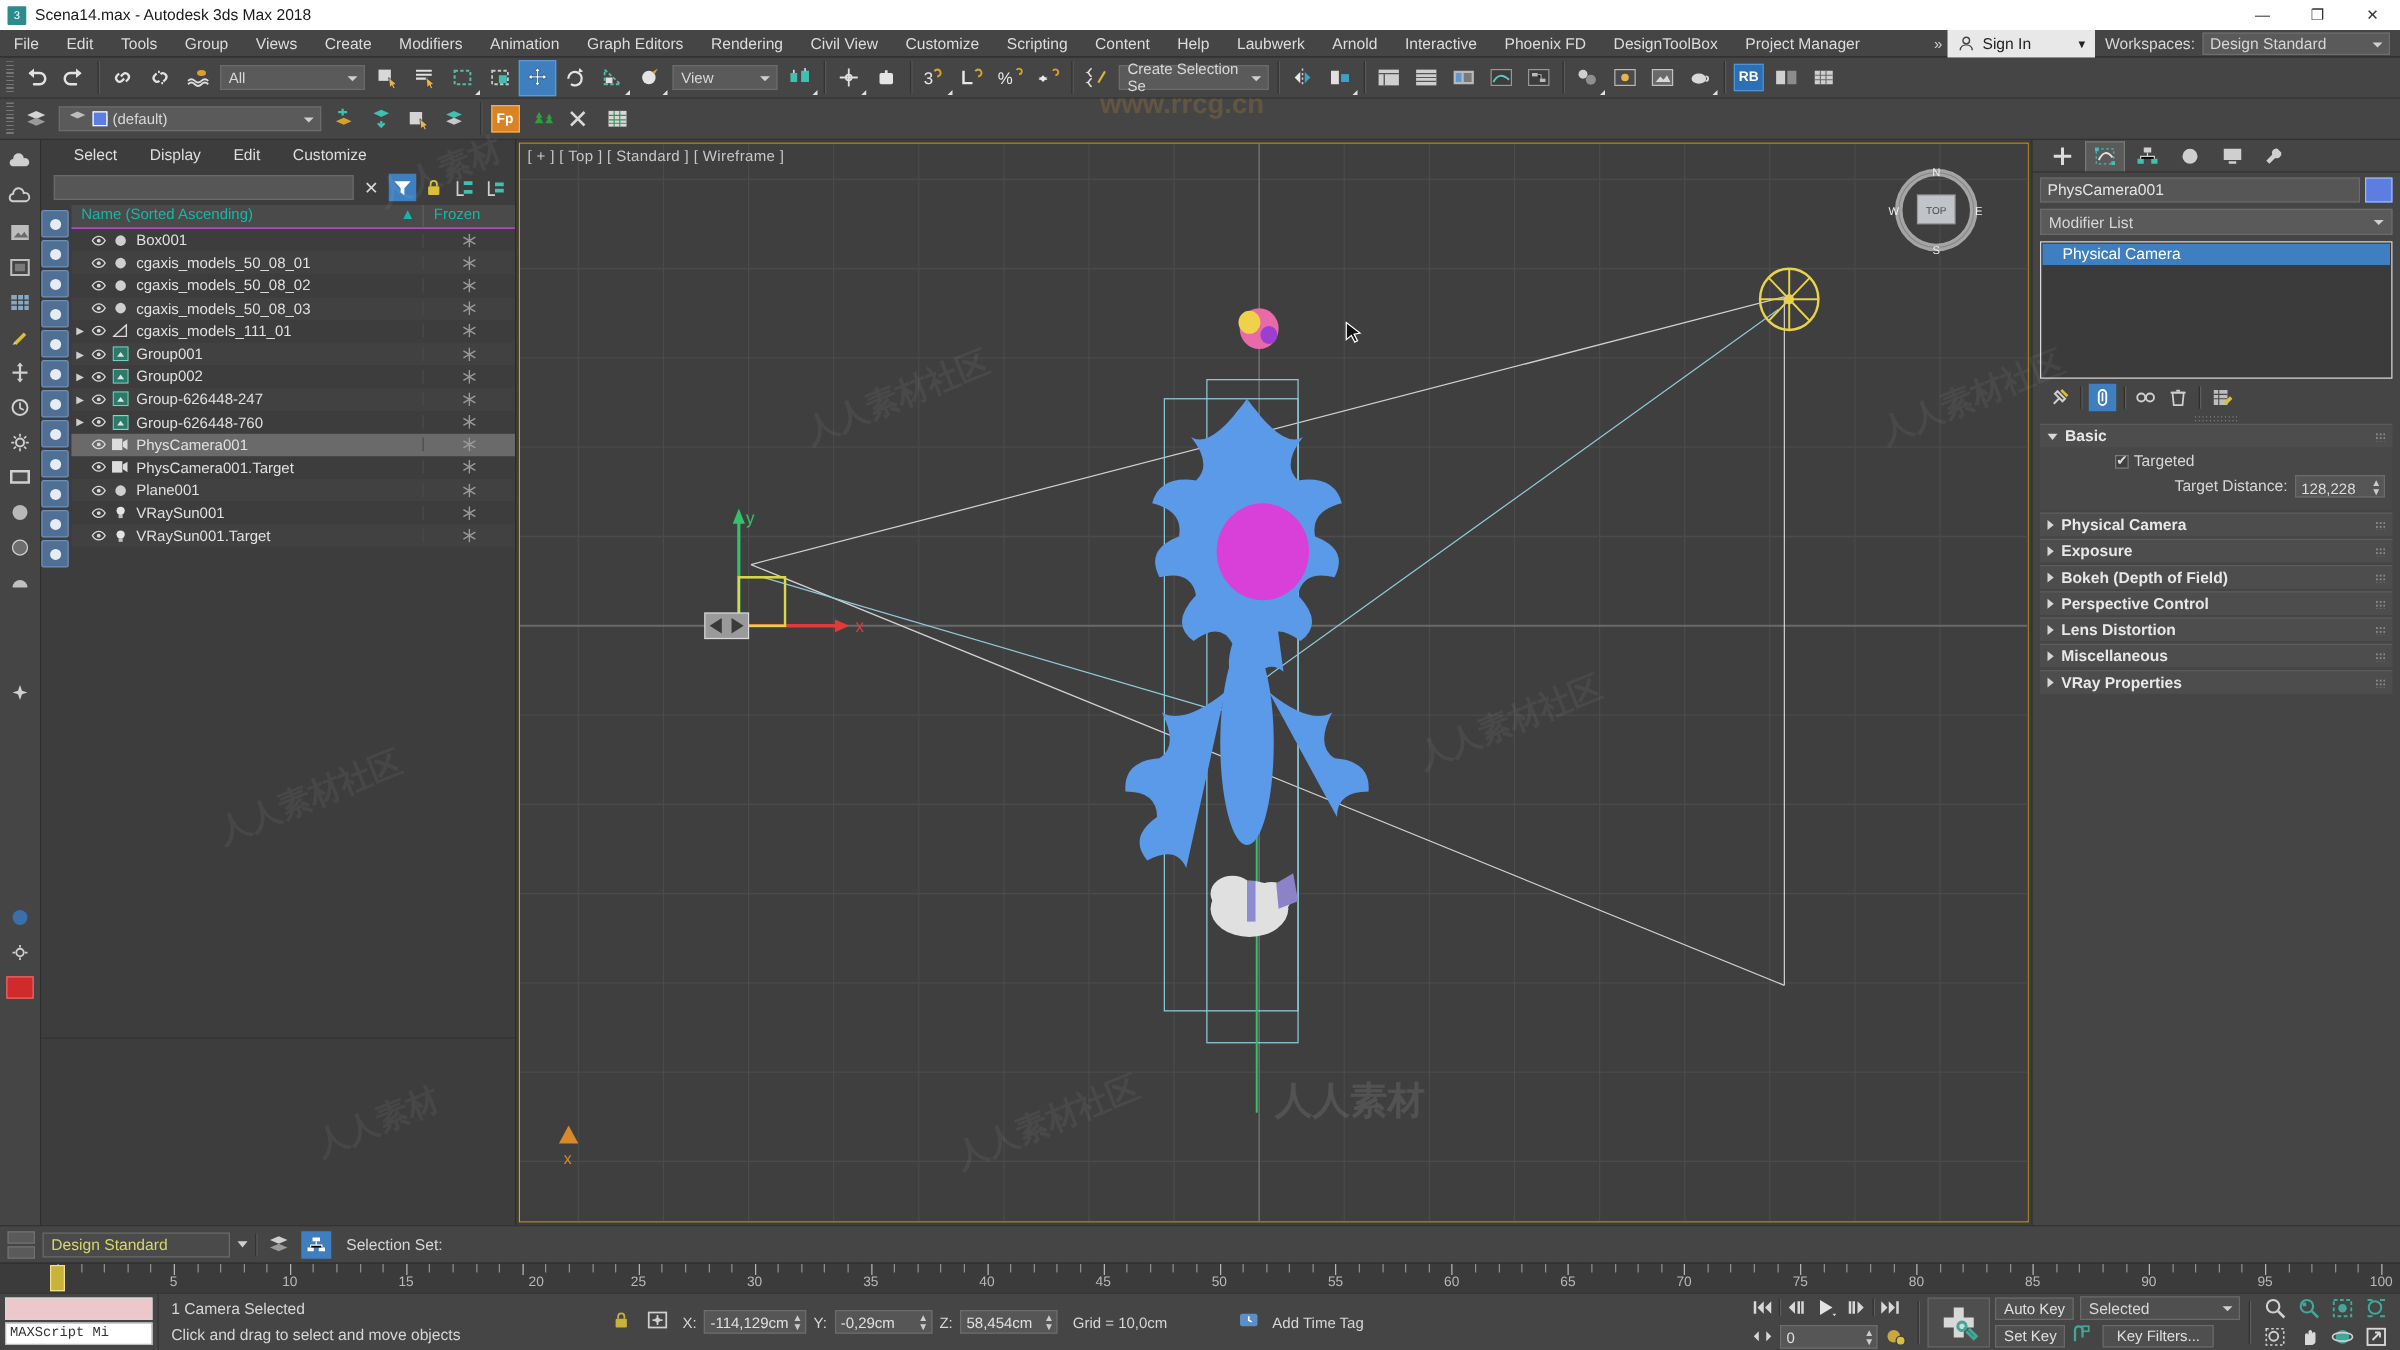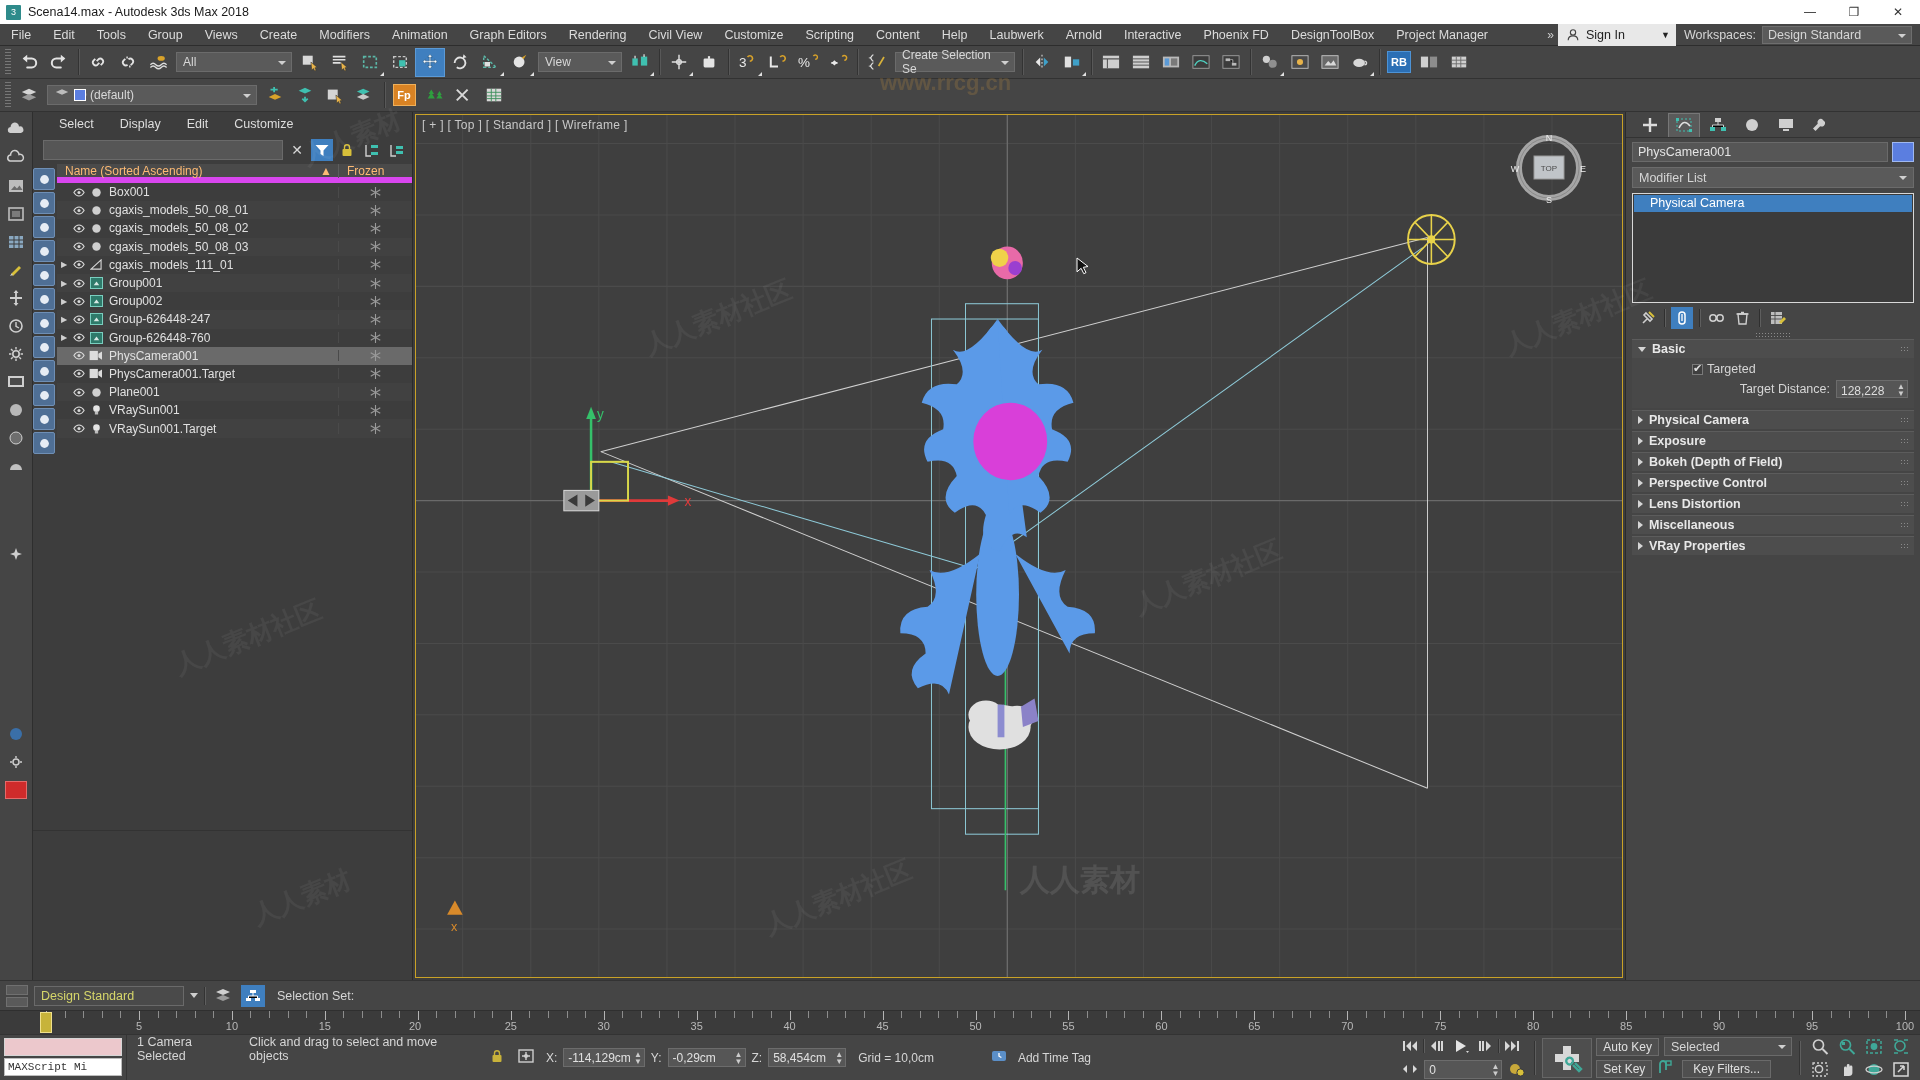--- a/index.html
+++ b/index.html
@@ -61,22 +61,22 @@
   .exp-tools { height:28px; display:flex; align-items:center; padding:0 4px 0 10px; gap:3px;}
   .exp-search { flex:1 1 auto; height:20px; background:#565656; border:1px solid #6a6a6a; }
   .exp-tb { width:22px;height:22px;display:flex;align-items:center;justify-content:center;}
   .exp-tb.on{ background:#3f7fbf; }
   .exp-body { flex:1 1 auto; display:flex; min-height:0; }
   .exp-sidetools { width:24px; background:#3d3d3d; display:flex; flex-direction:column;
      gap:2px; padding-top:4px; flex:0 0 24px;}
   .exp-sidetools .st { width:22px;height:22px; background:#4f6f95; border:1px solid #6f8fb5;
      border-radius:2px; display:flex;align-items:center;justify-content:center; }
   .exp-list { flex:1 1 auto; background:#3d3d3d; overflow:hidden; }
-  .exp-head { display:flex; height:19px; align-items:center; background:#4a4a4a;
-     border-bottom:6px solid #d946ef; font-size:12px; color:#fdba74;}
+  .exp-head { display:flex; height:19px; background:#4a4a4a;
+     border-bottom:1px solid #d946ef; font-size:12px; color:#14b8a6;}
   .exp-head .c1{ flex:1 1 auto; padding-left:8px;}
   .exp-head .c2{ width:74px; border-left:1px solid #5d5d5d; padding-left:8px;}
   .row { display:flex; height:18.2px; align-items:center; font-size:12px; color:#e0e0e0; }
   .row:nth-child(even){ background:#414141; }
   .row.sel { background:#6a6a6a; }
   .row .expander{ width:14px; text-align:center; font-size:8px; color:#cfcfcf;}
   .row .eye{ width:16px; display:flex; justify-content:center;}
   .row .tico{ width:18px; display:flex; justify-content:center;}
   .row .nm{ flex:1 1 auto; padding-left:4px; white-space:nowrap; overflow:hidden;}
   .row .fz{ width:74px; display:flex; justify-content:center; border-left:1px solid #4a4a4a;}
@@ -153,21 +153,21 @@
   .tickmaj { height:9px; background:#b4b4b4; }
   .ticklbl { position:absolute; top:9px; font-size:11px; color:#b8b8b8; transform:translateX(-50%);}
   .slider { position:absolute; top:1px; width:12px; height:21px; background:#c7b33a;
      border:1px solid #efe08c;}
   .statusrow { height:46px; display:flex; align-items:stretch; background:#454545;
      border-top:1px solid #333;}
   .mxs { width:126px; padding:3px 4px; display:flex; flex-direction:column; gap:2px; }
   .mxs .pink { height:18px; background:#ecc8cc; border:1px solid #d5d5d5;}
   .mxs .mini { height:18px; background:#fff; border:1px solid #bdbdbd; color:#333;
      font-family:"Liberation Mono", monospace; font-size:11px; line-height:17px; padding-left:3px; overflow:hidden;white-space:nowrap;}
-  .statustxt { width:350px; display:flex; flex-direction:row; justify-content:center;
+  .statustxt { width:350px; display:flex; flex-direction:column; justify-content:center;
      padding-left:10px; gap:7px; font-size:12.5px; border-left:1px solid #353535;}
   .coordzone { flex:1 1 auto; display:flex; align-items:center; gap:6px; padding-left:14px;}
   .coordfld { background:#565656; border:1px solid #6c6c6c; height:19px; min-width:78px;
      padding:0 13px 0 4px; position:relative; font-size:12px; line-height:18px; color:#e0e0e0;}
   .coordfld .arr{position:absolute;right:2px;top:2px;font-size:8px;line-height:7px;color:#ccc;}
   .anim { display:flex; align-items:center; gap:4px; padding-right:6px;}
   .ab { width:22px;height:20px; display:flex;align-items:center;justify-content:center;}
   .keybtn { background:#4f4f4f; border:1px solid #6a6a6a; font-size:12px; padding:1px 6px; color:#e0e0e0;}
   .selcombo { background:#4f4f4f;border:1px solid #6a6a6a;height:19px;width:128px;
      display:flex;align-items:center;padding:0 16px 0 6px;position:relative;font-size:12.5px;}
@@ -1387,21 +1387,21 @@
           <div class="tick" style="left: 269.08px;"></div>
           <div class="tick" style="left: 287.67px;"></div>
           <div class="tick" style="left: 306.26px;"></div>
           <div class="tick tickmaj" style="left: 324.85px;"></div>
           <div class="ticklbl" style="left: 324.85px;">15</div>
           <div class="tick" style="left: 343.44px;"></div>
           <div class="tick" style="left: 362.03px;"></div>
           <div class="tick" style="left: 380.62px;"></div>
           <div class="tick" style="left: 399.21px;"></div>
           <div class="tick tickmaj" style="left: 417.8px;"></div>
-          <div class="ticklbl" style="left: 415px;">20</div>
+          <div class="ticklbl" style="left: 429px;">20</div>
           <div class="tick" style="left: 436.39px;"></div>
           <div class="tick" style="left: 454.98px;"></div>
           <div class="tick" style="left: 473.57px;"></div>
           <div class="tick" style="left: 492.16px;"></div>
           <div class="tick tickmaj" style="left: 510.75px;"></div>
           <div class="ticklbl" style="left: 510.75px;">25</div>
           <div class="tick" style="left: 529.34px;"></div>
           <div class="tick" style="left: 547.93px;"></div>
           <div class="tick" style="left: 566.52px;"></div>
           <div class="tick" style="left: 585.11px;"></div>

